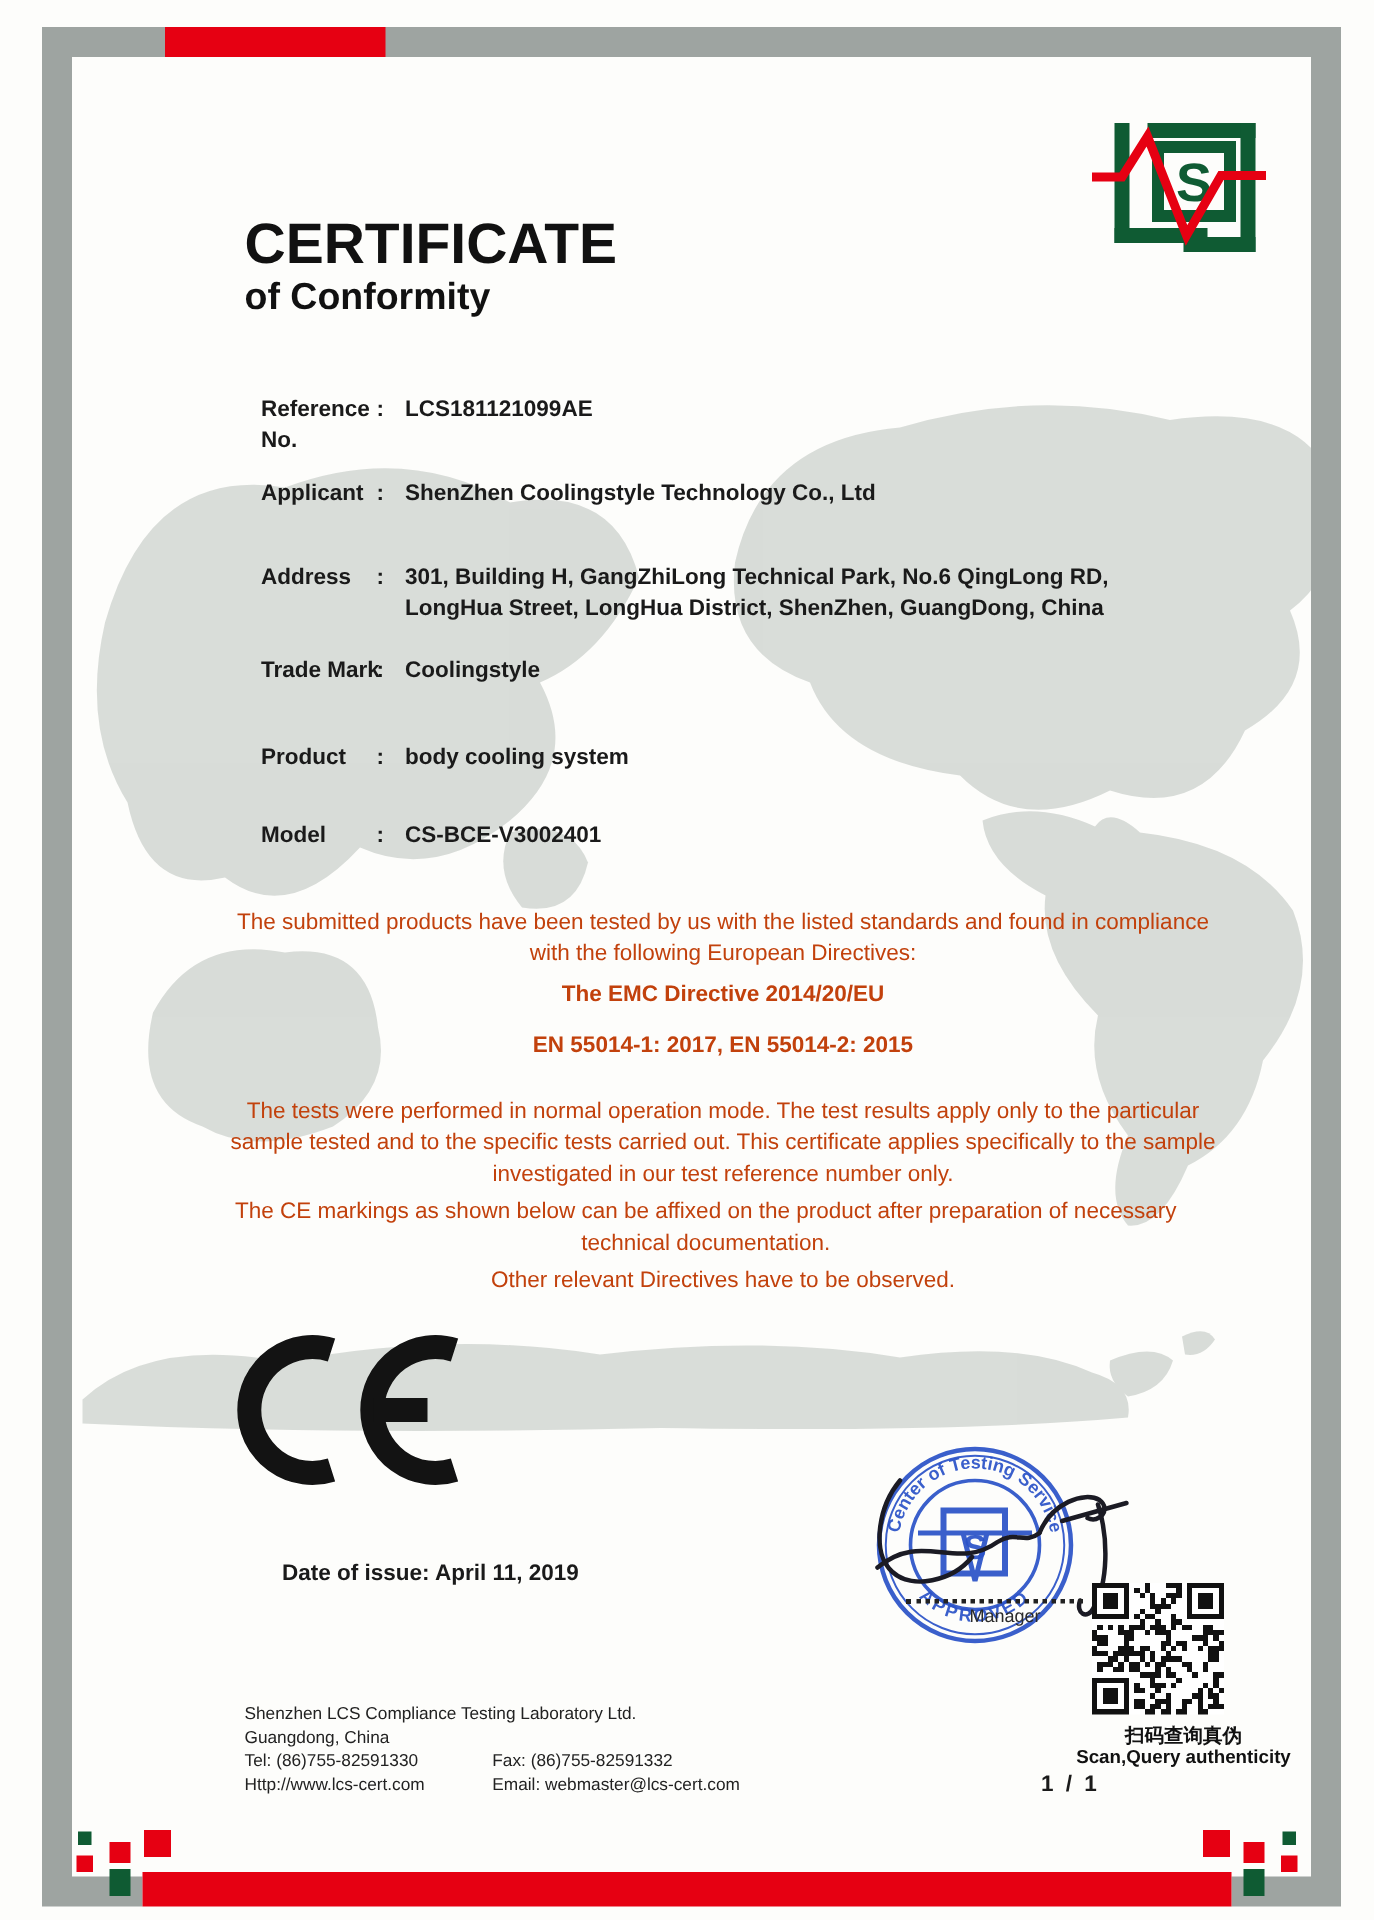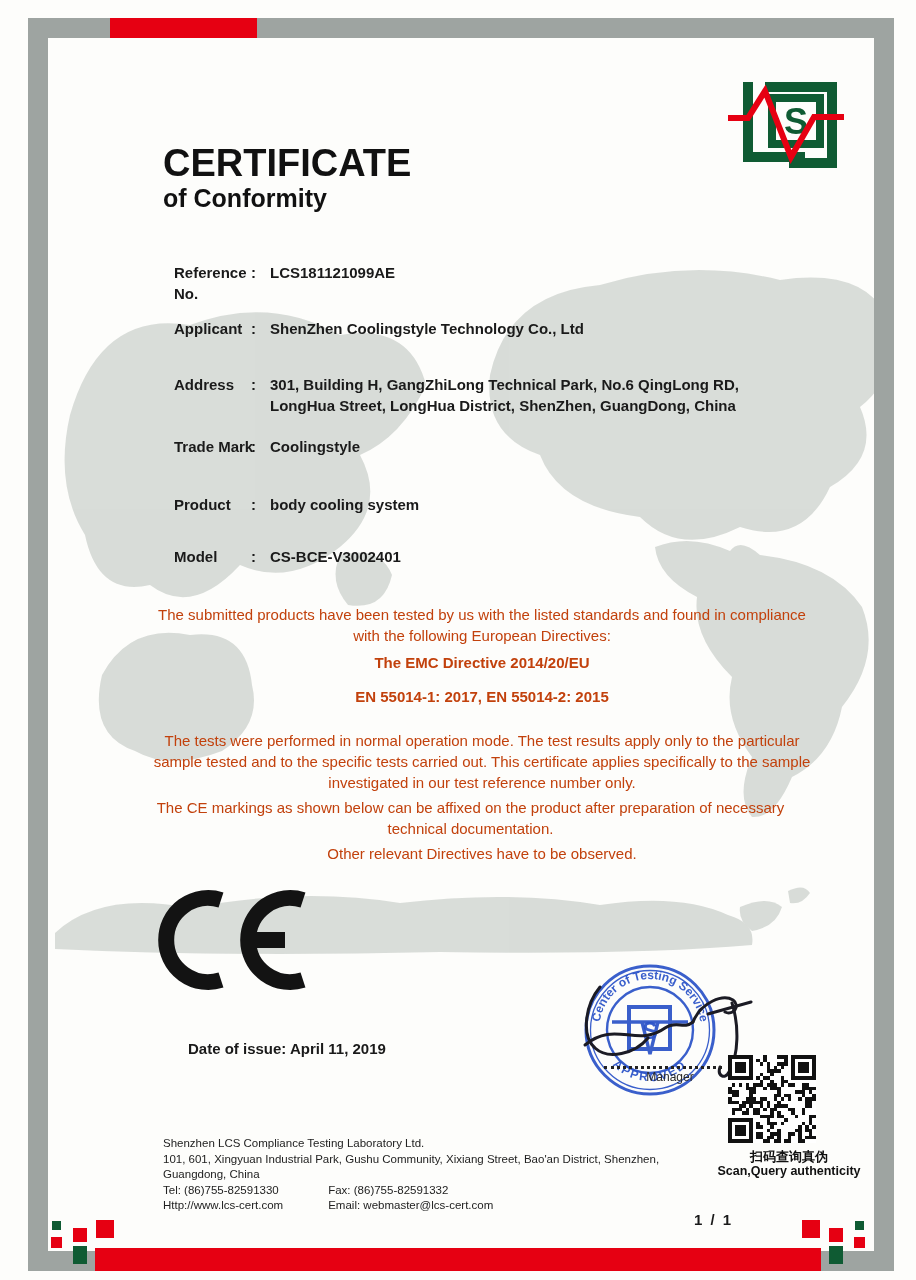--- a/index.html
+++ b/index.html
@@ -25,21 +25,21 @@
   .fvalue{position:absolute;left:122px;top:0;width:505px;}
   
   .para{position:absolute;left:148px;font-size:15px;line-height:21px;color:#c2410c;text-align:center;}
   .para.bold{font-weight:bold;}
   
   .footer{position:absolute;left:163px;top:1136px;font-size:11.5px;line-height:15.5px;color:#222;}
   .fcol{display:inline-block;width:162px;}
   .caption-box{position:absolute;left:700px;width:178px;text-align:center;color:#111;}
   .caption-cn{top:1148px;font-size:13px;font-weight:bold;}
   .caption-en{top:1164px;font-size:12.5px;font-weight:bold;}
-  .pagenum{position:absolute;left:694px;top:1211px;font-size:15px;font-weight:bold;letter-spacing:2px;}
+  .pagenum{position:absolute;left:694px;top:1181px;font-size:15px;font-weight:bold;letter-spacing:2px;}
   .manager{position:absolute;left:628px;top:1070px;width:84px;text-align:center;font-size:12px;color:#2b2b2b;}
   .dotline{position:absolute;left:604px;top:1062px;width:118px;height:4px;border-bottom:3px dotted #222;}
   .date-issue{position:absolute;left:148px;top:1040px;font-size:15px;font-weight:bold;margin-left:40px;}
 </style>
 </head>
 <body>
 
 <div class="page">
 
   <svg class="abs" style="left:40px;top:255px;z-index:0;" width="850" height="720" viewBox="0 0 850 720">
@@ -456,21 +456,20 @@
       <rect x="20" y="24" width="1" height="1" fill="#111"></rect>
       <rect x="21" y="24" width="1" height="1" fill="#111"></rect>
     </svg>
   <div class="caption-box caption-cn abs" style="z-index:4;">扫码查询真伪</div>
   <div class="caption-box caption-en abs" style="z-index:4;">Scan,Query authenticity</div>
 
   <div class="pagenum">1 / 1</div>
 
   <div class="footer">
     <div>Shenzhen LCS Compliance Testing Laboratory Ltd.</div>
-    <div>101, 601, Xingyuan Industrial Park, Gushu Community, Xixiang Street, Bao'an District, Shenzhen,</div>
     <div>Guangdong, China</div>
     <div>
       <span class="fcol">Tel: (86)755-82591330</span>
       <span>Fax: (86)755-82591332</span>
     </div>
     <div>
       <span class="fcol">Http://www.lcs-cert.com</span>
       <span>Email: webmaster@lcs-cert.com</span>
     </div>
   </div>

